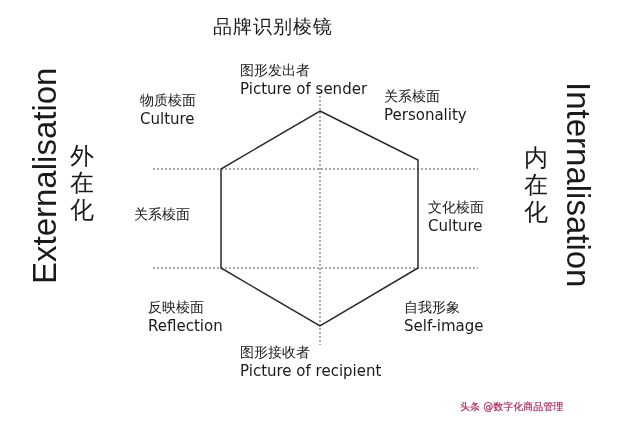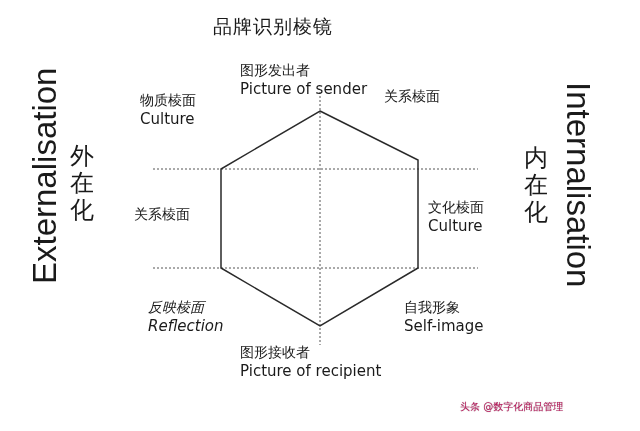--- a/index.html
+++ b/index.html
@@ -34,32 +34,33 @@
   <span class="en">Picture of sender</span>
 </div>
 
 <div class="abs facet" style="left:140px; top:91px; width:100px;">
   <span class="zh">物质棱面</span>
   <span class="en">Culture</span>
 </div>
 
 <div class="abs facet" style="left:384px; top:87px; width:80px;">
   <span class="zh">关系棱面</span>
+  <span class="en">Personality</span>
 </div>
 
 <div class="abs facet" style="left:134px; top:205px; width:96px;">
   <span class="zh">关系棱面</span>
 </div>
 
 <div class="abs facet" style="left:428px; top:198px; width:70px;">
   <span class="zh">文化棱面</span>
   <span class="en">Culture</span>
 </div>
 
-<div class="abs facet" style="left:148px; top:298px; width:80px;font-style:italic;">
+<div class="abs facet" style="left:148px; top:298px; width:80px;">
   <span class="zh">反映棱面</span>
   <span class="en">Reflection</span>
 </div>
 
 <div class="abs facet" style="left:404px; top:298px; width:80px;">
   <span class="zh">自我形象</span>
   <span class="en">Self-image</span>
 </div>
 
 <div class="abs facet" style="left:240px; top:343px; width:160px;">

